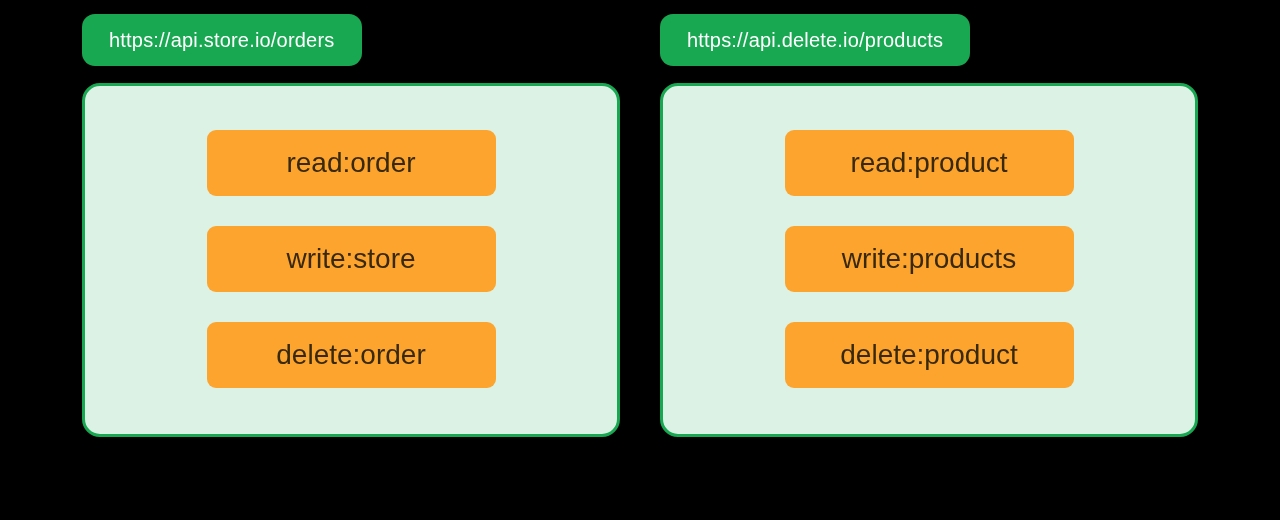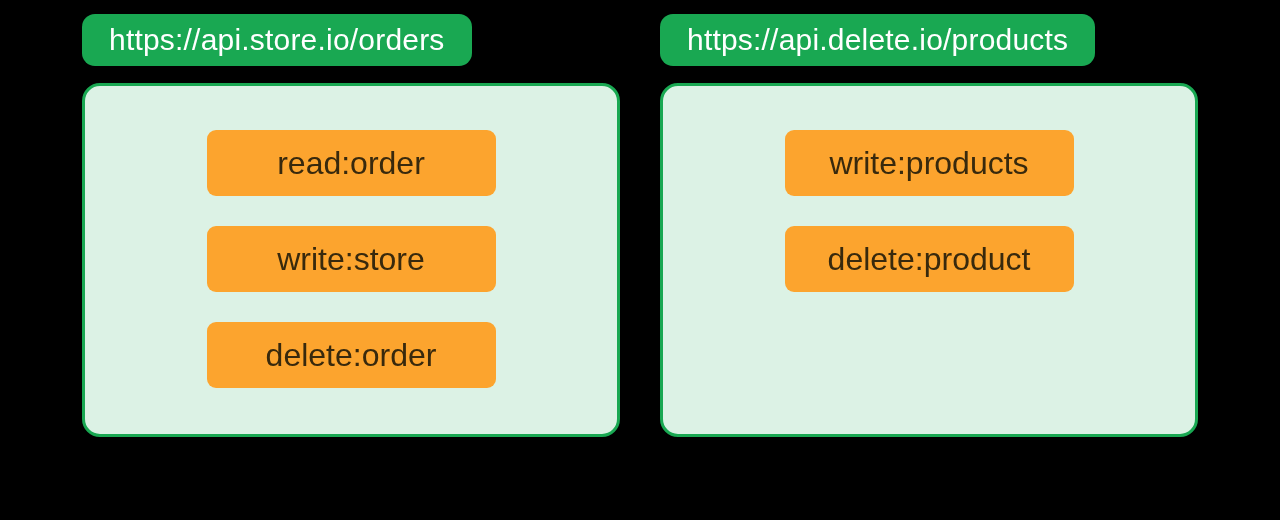--- a/index.html
+++ b/index.html
@@ -24,21 +24,21 @@
   }
   .column.left  { left: 82px; }
   .column.right { left: 660px; }
   .badge {
     height: 52px;
     display: flex;
     align-items: center;
     padding: 0 27px;
     background: var(--green, #19A852);
     color: var(--url-text, #FFFFFF);
-    font-size: 30px;
+    font-size: 20px;
     font-weight: 500;
     letter-spacing: 0.2px;
     border-radius: 13px;
     white-space: nowrap;
   }
   .panel {
     margin-top: 17px;
     box-sizing: border-box;
     width: 538px;
     height: 354px;
@@ -51,21 +51,21 @@
     padding-top: 44px;
     gap: 30px;
   }
   .chip {
     box-sizing: border-box;
     width: 289px;
     height: 66px;
     background: var(--orange, #FCA42E);
     border-radius: 9px;
     color: var(--scope-text, #38290D);
-    font-size: 32px;
+    font-size: 28px;
     font-weight: 500;
     display: flex;
     align-items: center;
     justify-content: center;
     white-space: nowrap;
   }
 </style>
 </head>
 <body>
 
@@ -76,18 +76,19 @@
     <div class="panel">
       <div class="chip">read:order</div>
       <div class="chip">write:store</div>
       <div class="chip">delete:order</div>
     </div>
   </div>
 
   <div class="column right">
     <div class="badge">https://api.delete.io/products</div>
     <div class="panel">
+      <div class="chip">read:product</div>
       <div class="chip">write:products</div>
       <div class="chip">delete:product</div>
     </div>
   </div>
 
 </div>
 
 </body></html>

